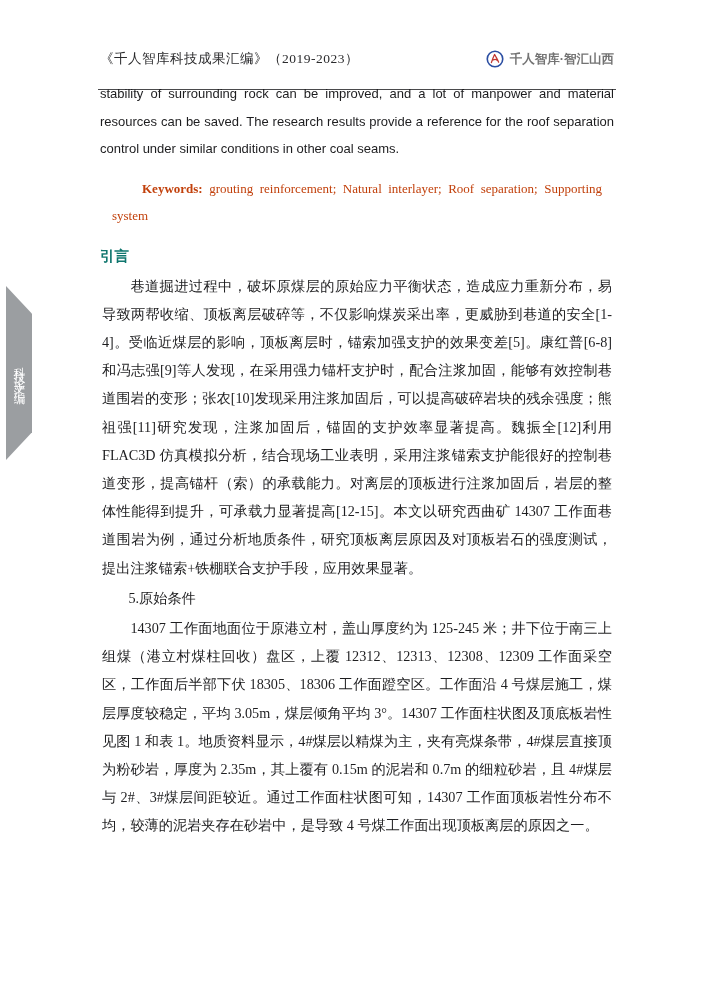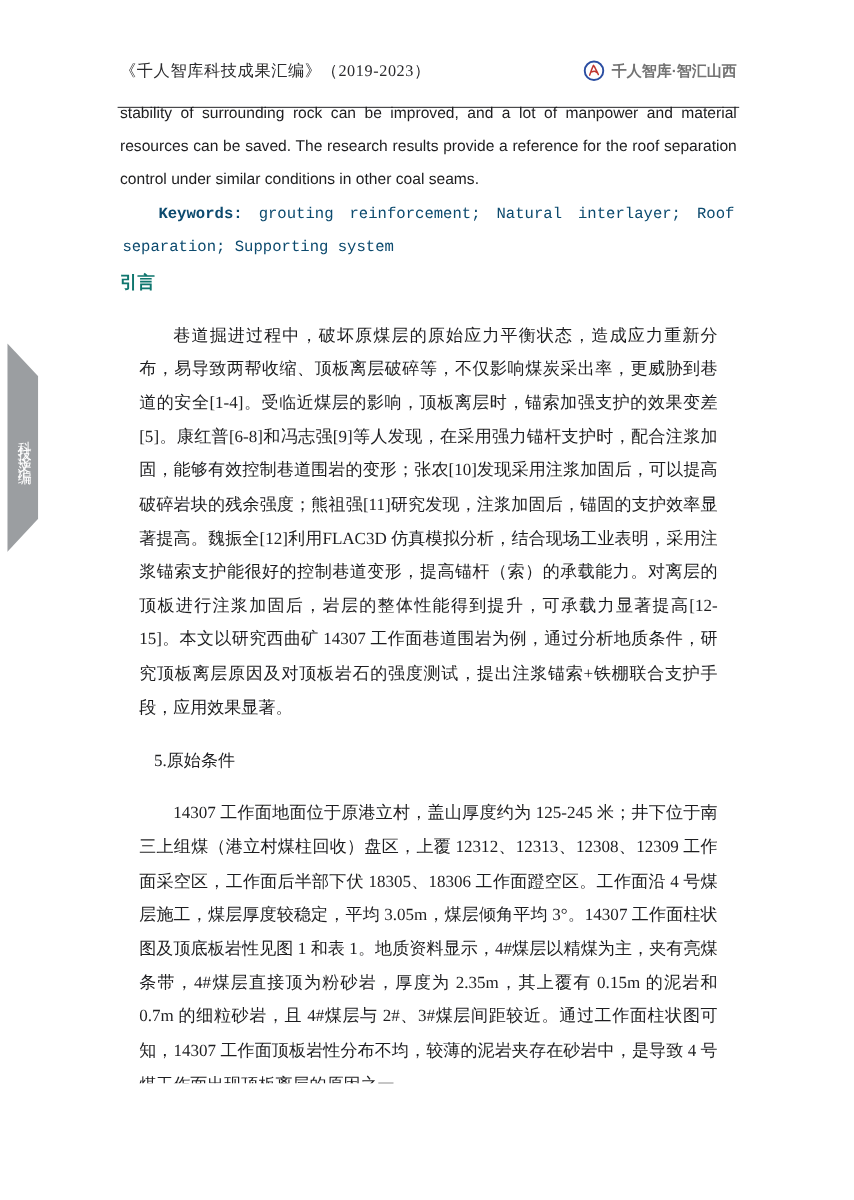--- a/index.html
+++ b/index.html
@@ -46,33 +46,33 @@
   .content{
     position:absolute;left:100px;top:80px;width:514px;
   }
   .p-en{
     margin:0;
     font-family:"Liberation Sans", sans-serif;
     font-size:13px;line-height:27.5px;
     text-align:justify;color:#1d1d1f;
   }
   .p-kw{
-    margin:2px;
-    font-family:Liberation Mono, monospace;
+    margin:12px;
+    font-family:Liberation Serif, serif;
     font-size:13px;line-height:27.5px;
-    text-align:justify;text-indent:30px;color:#0c4a6e;
+    text-align:justify;text-indent:30px;color:#c2410c;
   }
   .p-kw .kw-label{font-weight:bold;}
   .h-cn{
     margin:0;
     font-family:"Liberation Sans", sans-serif;
     font-size:14.5px;line-height:28px;font-weight:bold;color:#0f766e;
   }
   .p-cn{
-    margin:16px;
+    margin:2px;
     font-size:14.2px;line-height:28.2px;
     text-align:justify;text-indent:2em;color:#1d1d1f;
     font-family:"Liberation Serif", serif;
   }
   .p-sub{
     margin:0;
     font-size:14.2px;line-height:28.2px;
     text-indent:2em;color:#1d1d1f;
     font-family:"Liberation Serif", serif;
   }

